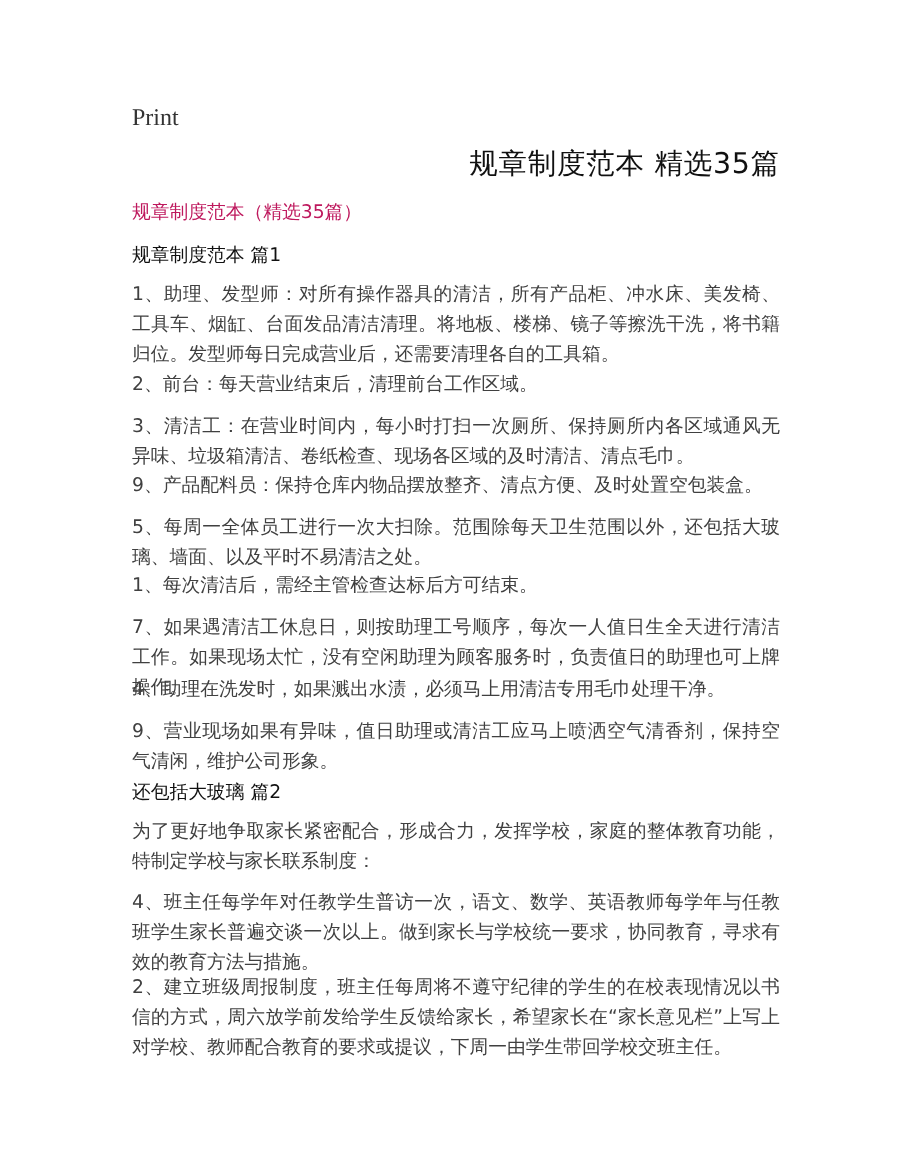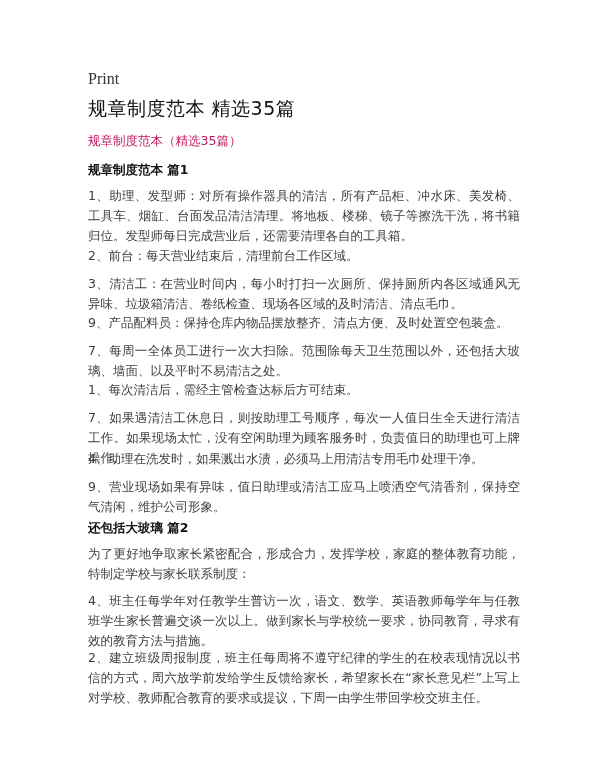--- a/index.html
+++ b/index.html
@@ -1,38 +1,38 @@
 <!DOCTYPE html>
 <html><head>
 <meta charset="utf-8">
 <style>
   html, body { margin: 0; padding: 0; background: #ffffff; }
   body { width: 600px; height: 776px; position: relative; overflow: hidden;
          font-family: "DejaVu Sans", "Liberation Sans", sans-serif; color: #222; }
   .page { position: absolute; left: 88px; top: 0; width: 432px; }
   .print { position: absolute; top: 70px; left: 0; font-family: "Liberation Serif", serif; font-size: 16px; color: #333; }
-  .title { position: absolute; top: 96px; left: 0; width: 432px; text-align: left; font-size: 19px; color: #111; letter-spacing: 0.5px; }
+  .title { position: absolute; top: 96px; left: 0; width: 432px; text-align: right; font-size: 19px; color: #111; letter-spacing: 0.5px; }
   .sub { position: absolute; top: 133px; left: 0; font-size: 12.5px; color: #be185d; }
-  .h { font-size: 12.5px; font-weight: bold; color: #111; position: absolute; left: 0; }
+  .h { font-size: 12.5px; font-weight: normal; color: #111; position: absolute; left: 0; }
   .p { font-size: 12.5px; line-height: 20px; color: #404040; position: absolute; left: 0; width: 432px; text-align: justify; word-break: break-all; }
 </style>
 </head>
 <body>
 
 <div class="page">
   <div class="print">Print</div>
   <div class="title">规章制度范本 精选35篇</div>
   <div class="sub">规章制度范本（精选35篇）</div>
 
   <div class="h" style="top:162px">规章制度范本 篇1</div>
   <div class="p" style="top:186px">1、助理、发型师：对所有操作器具的清洁，所有产品柜、冲水床、美发椅、工具车、烟缸、台面发品清洁清理。将地板、楼梯、镜子等擦洗干洗，将书籍归位。发型师每日完成营业后，还需要清理各自的工具箱。</div>
   <div class="p" style="top:246px">2、前台：每天营业结束后，清理前台工作区域。</div>
   <div class="p" style="top:274px">3、清洁工：在营业时间内，每小时打扫一次厕所、保持厕所内各区域通风无异味、垃圾箱清洁、卷纸检查、现场各区域的及时清洁、清点毛巾。</div>
   <div class="p" style="top:313px">9、产品配料员：保持仓库内物品摆放整齐、清点方便、及时处置空包装盒。</div>
-  <div class="p" style="top:341px">7、每周一全体员工进行一次大扫除。范围除每天卫生范围以外，还包括大玻璃、墙面、以及平时不易清洁之处。</div>
+  <div class="p" style="top:341px">5、每周一全体员工进行一次大扫除。范围除每天卫生范围以外，还包括大玻璃、墙面、以及平时不易清洁之处。</div>
   <div class="p" style="top:380px">1、每次清洁后，需经主管检查达标后方可结束。</div>
   <div class="p" style="top:408px">7、如果遇清洁工休息日，则按助理工号顺序，每次一人值日生全天进行清洁工作。如果现场太忙，没有空闲助理为顾客服务时，负责值日的助理也可上牌操作。</div>
   <div class="p" style="top:449px">4、助理在洗发时，如果溅出水渍，必须马上用清洁专用毛巾处理干净。</div>
   <div class="p" style="top:477px">9、营业现场如果有异味，值日助理或清洁工应马上喷洒空气清香剂，保持空气清闲，维护公司形象。</div>
 
   <div class="h" style="top:520px">还包括大玻璃 篇2</div>
   <div class="p" style="top:544px">为了更好地争取家长紧密配合，形成合力，发挥学校，家庭的整体教育功能，特制定学校与家长联系制度：</div>
   <div class="p" style="top:591px">4、班主任每学年对任教学生普访一次，语文、数学、英语教师每学年与任教班学生家长普遍交谈一次以上。做到家长与学校统一要求，协同教育，寻求有效的教育方法与措施。</div>
   <div class="p" style="top:648px">2、建立班级周报制度，班主任每周将不遵守纪律的学生的在校表现情况以书信的方式，周六放学前发给学生反馈给家长，希望家长在“家长意见栏”上写上对学校、教师配合教育的要求或提议，下周一由学生带回学校交班主任。</div>
 </div>

